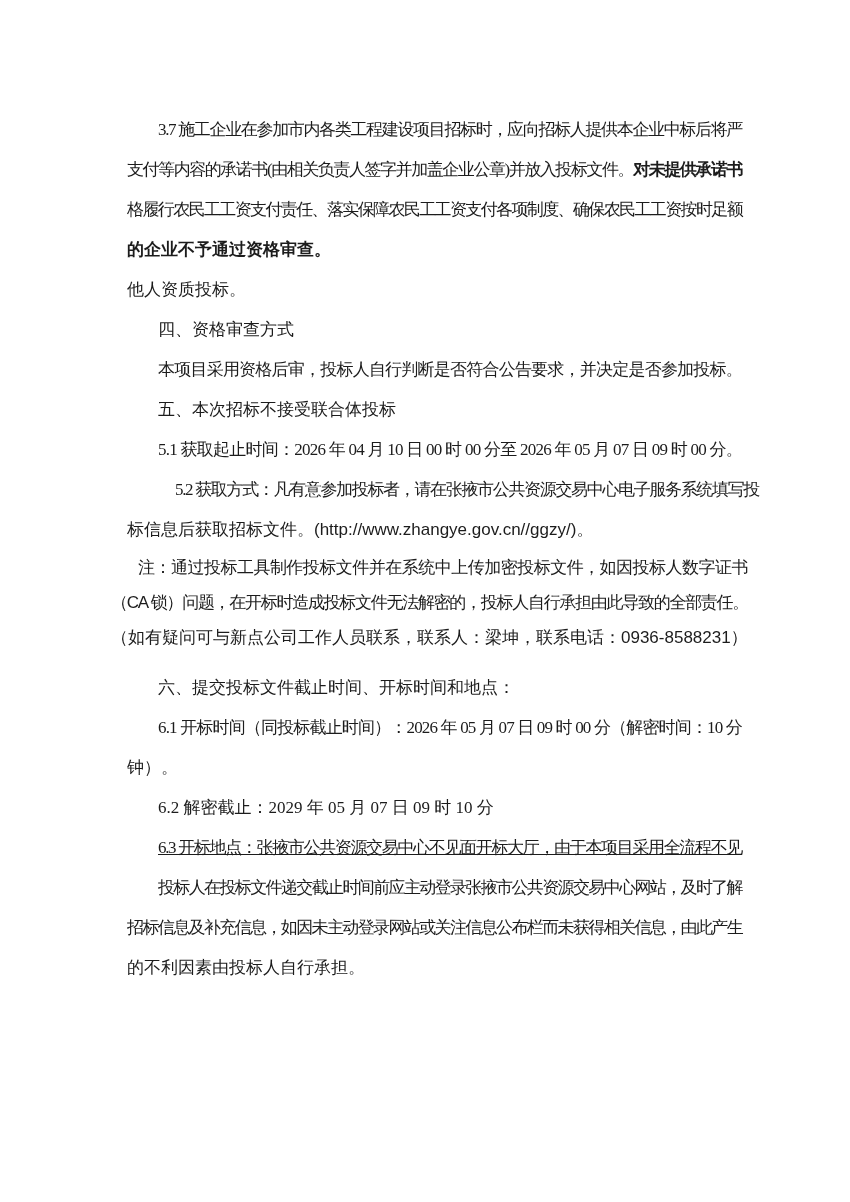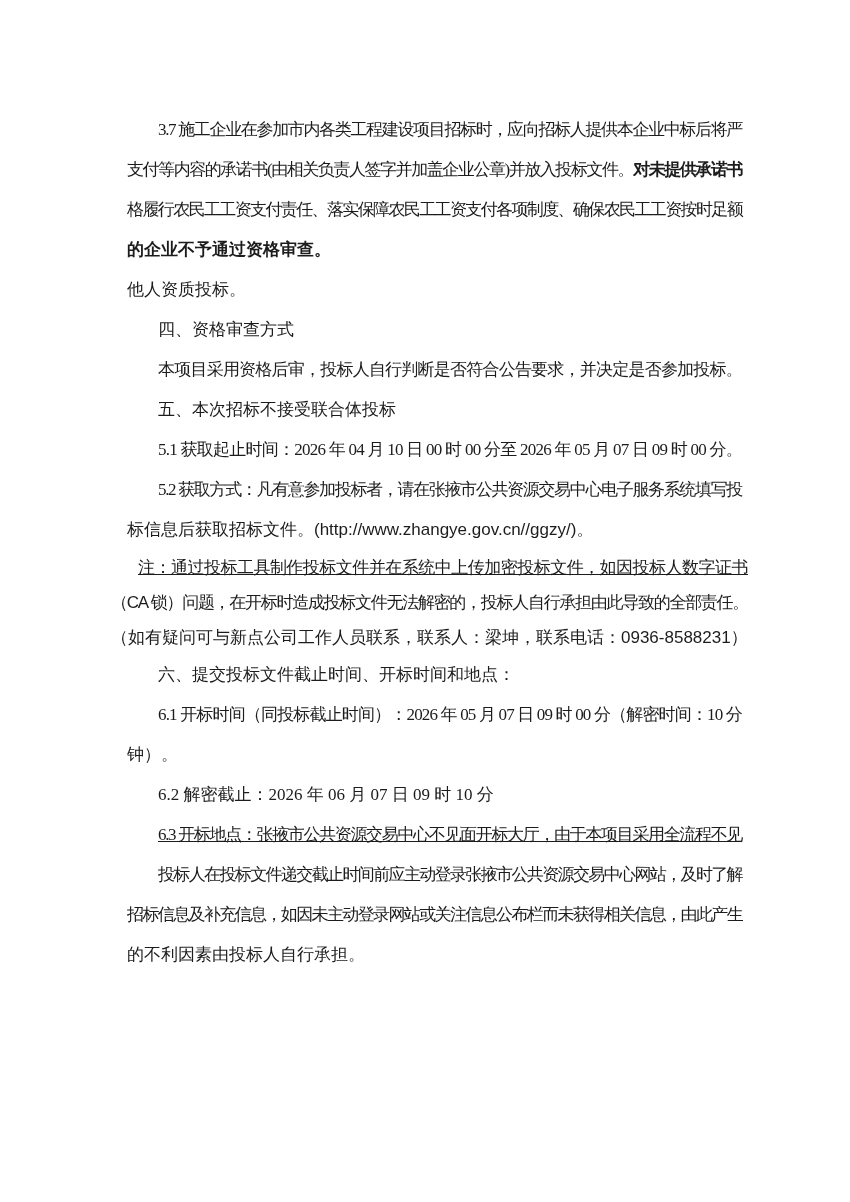--- a/index.html
+++ b/index.html
@@ -13,43 +13,43 @@
     white-space: nowrap;
     height: 40px; line-height: 40px;
     font-size: 17px;
   }
   .line.indent { padding-left: 31px; }
   .line.note-line {
     height: 35px; line-height: 35px;
     margin-left: -16px; margin-right: -6px;
   }
   .line.note-line.indent { padding-left: 27px; }
-  .line.gap-after { margin-bottom: 0; }
+  .line.gap-after { margin-bottom: 13px; }
   .bold { font-weight: bold; }
   .sans { font-family: "Liberation Sans", "DejaVu Sans", sans-serif; }
 </style>
 </head>
 <body>
 
 <div class="page">
     <div class="line indent" style="letter-spacing: -1.337px;"><span>3.7 施工企业在参加市内各类工程建设项目招标时，应向招标人提供本企业中标后将严</span></div>
     <div class="line" style="letter-spacing: -1.447px;"><span>支付等内容的承诺书(由相关负责人签字并加盖企业公章)并放入投标文件。</span><span class="bold">对未提供承诺书</span></div>
     <div class="line" style="letter-spacing: -1.625px;"><span>格履行农民工工资支付责任、落实保障农民工工资支付各项制度、确保农民工工资按时足额</span></div>
     <div class="line"><span class="bold">的企业不予通过资格审查。</span></div>
     <div class="line"><span>他人资质投标。</span></div>
     <div class="line indent"><span>四、资格审查方式</span></div>
     <div class="line indent" style="letter-spacing: -0.778px;"><span>本项目采用资格后审，投标人自行判断是否符合公告要求，并决定是否参加投标。</span></div>
     <div class="line indent"><span>五、本次招标不接受联合体投标</span></div>
     <div class="line indent" style="letter-spacing: -0.746px;"><span>5.1 获取起止时间：2026 年 04 月 10 日 00 时 00 分至 2026 年 05 月 07 日 09 时 00 分。</span></div>
-    <div class="line indent" style="letter-spacing: -1.337px;"><span>5.2 获取方式：凡有意参加投标者，请在张掖市公共资源交易中心电子服务系统填写投</span></div>
+    <div class="line indent" style="letter-spacing: -1.337px; text-align: center;"><span>5.2 获取方式：凡有意参加投标者，请在张掖市公共资源交易中心电子服务系统填写投</span></div>
     <div class="line"><span>标信息后获取招标文件。</span><span class="sans">(http://www.zhangye.gov.cn//ggzy/)</span><span>。</span></div>
-    <div class="line indent note-line" style="letter-spacing: -0.514px; text-decoration: underline;"><span>注：通过投标工具制作投标文件并在系统中上传加密投标文件，如因投标人数字证书</span></div>
+    <div class="line indent note-line" style="letter-spacing: -0.514px;"><span>注：通过投标工具制作投标文件并在系统中上传加密投标文件，如因投标人数字证书</span></div>
     <div class="line note-line" style="letter-spacing: -1.283px;"><span>（</span><span class="sans">CA</span><span> 锁）问题，在开标时造成投标文件无法解密的，投标人自行承担由此导致的全部责任。</span></div>
     <div class="line note-line gap-after"><span>（如有疑问可与新点公司工作人员联系，联系人：梁坤，联系电话：</span><span class="sans">0936-8588231</span><span>）</span></div>
     <div class="line indent"><span>六、提交投标文件截止时间、开标时间和地点：</span></div>
     <div class="line indent" style="letter-spacing: -0.833px;"><span>6.1 开标时间（同投标截止时间）：2026 年 05 月 07 日 09 时 00 分（解密时间：10 分</span></div>
     <div class="line"><span>钟）。</span></div>
-    <div class="line indent"><span>6.2 解密截止：2026 年 06 月 07 日 09 时 10 分</span></div>
+    <div class="line indent"><span>6.2 解密截止：2029 年 05 月 07 日 09 时 10 分</span></div>
     <div class="line indent" style="letter-spacing: -1.337px; text-decoration: underline;"><span>6.3 开标地点：张掖市公共资源交易中心不见面开标大厅，由于本项目采用全流程不见</span></div>
     <div class="line indent" style="letter-spacing: -1.632px;"><span>投标人在投标文件递交截止时间前应主动登录张掖市公共资源交易中心网站，及时了解</span></div>
     <div class="line" style="letter-spacing: -1.625px; font-family: Liberation Serif, serif;"><span>招标信息及补充信息，如因未主动登录网站或关注信息公布栏而未获得相关信息，由此产生</span></div>
     <div class="line"><span>的不利因素由投标人自行承担。</span></div>
   </div>
 
 </body></html>

